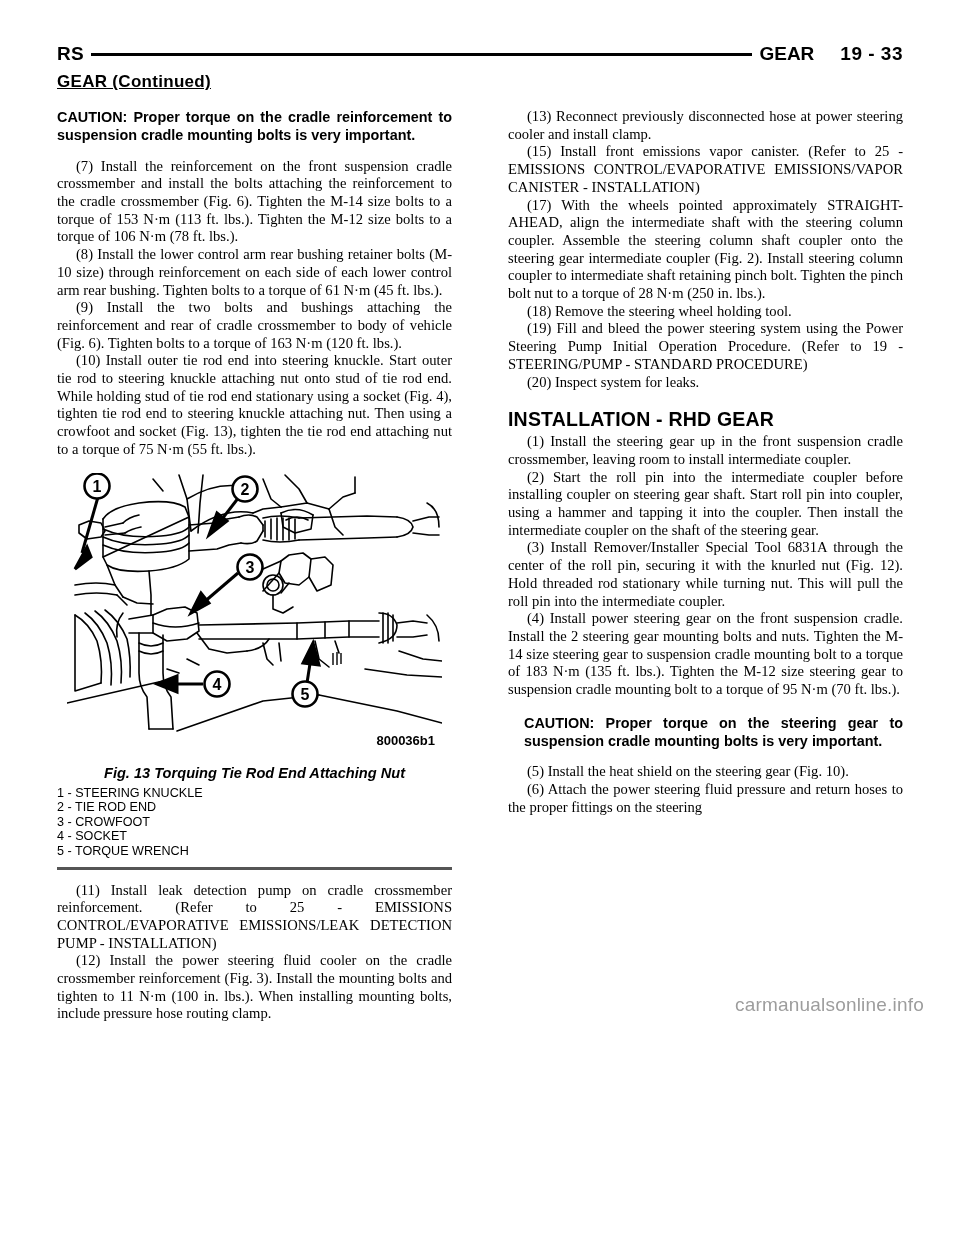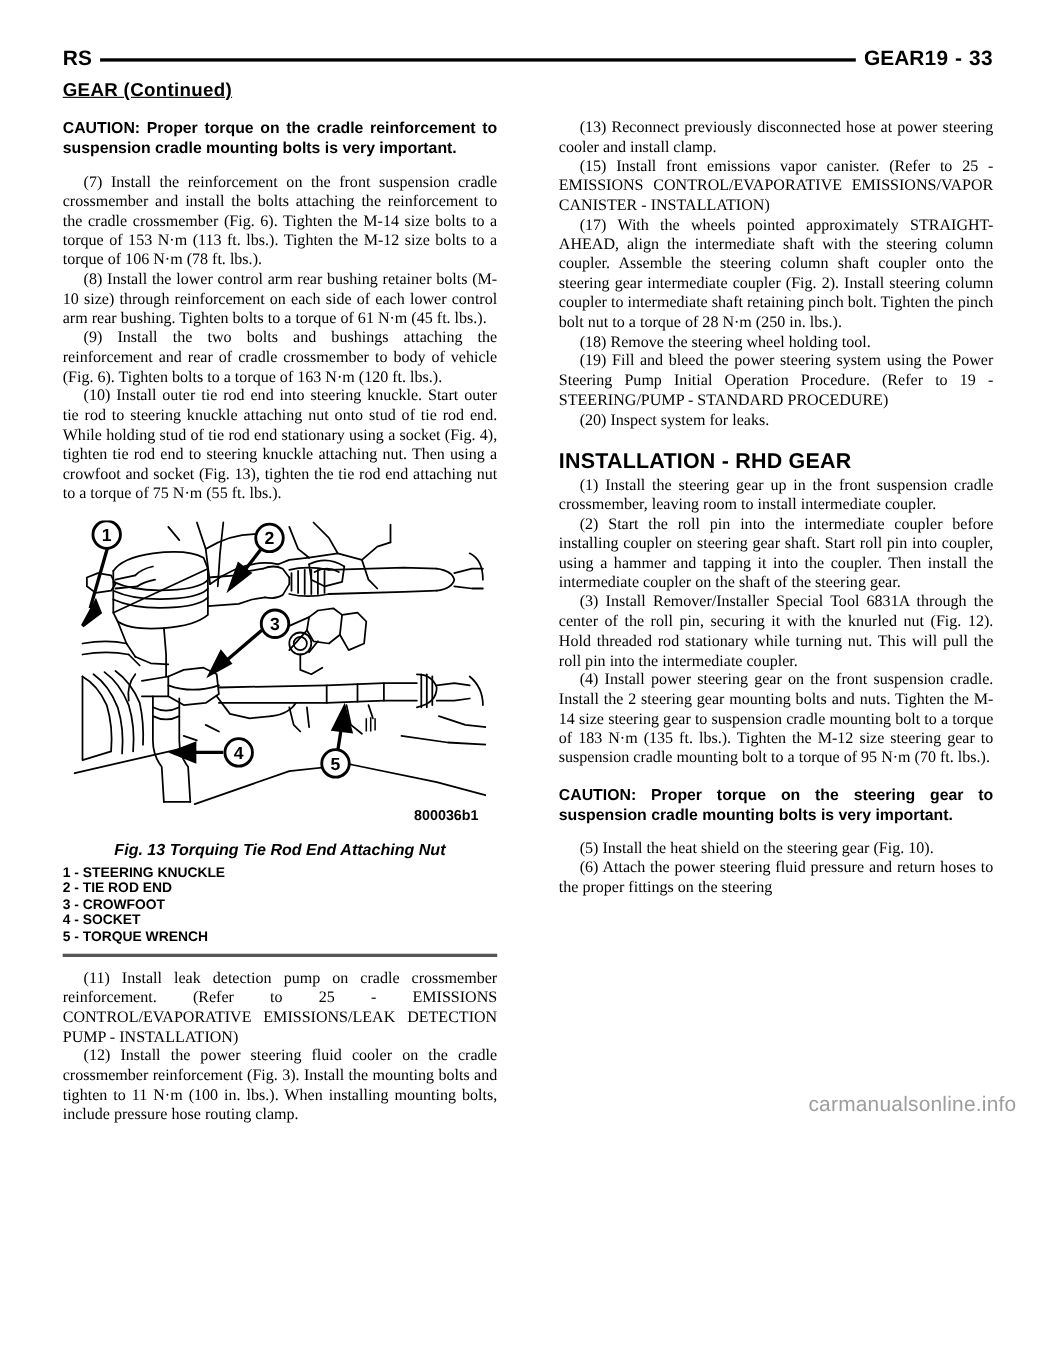--- a/index.html
+++ b/index.html
@@ -54,21 +54,21 @@
   }
   .hdr-right {
     font-family: "Liberation Sans", sans-serif;
     font-weight: bold;
     font-size: 19px;
     line-height: 1;
     white-space: nowrap;
     display: flex;
     align-items: baseline;
   }
-  .hdr-section { }
+  .hdr-section { margin-right: 26px; }
   .hdr-page { letter-spacing: 0.5px; }
 
   .continued {
     position: absolute;
     left: 57px;
     top: 72px;
     font-family: "Liberation Sans", sans-serif;
     font-weight: bold;
     font-size: 17px;
     letter-spacing: 0.3px;
@@ -102,21 +102,21 @@
   }
 
   p.caution {
     margin: 0 0 13px 0;
     font-family: "Liberation Sans", sans-serif;
     font-weight: bold;
     font-size: 14.4px;
     line-height: 18.3px;
     text-align: justify;
   }
-  p.caution.spaced-top { margin-top: 15px; }
+  p.caution.spaced-top { margin-top: 15px; margin-left: 16px; }
 
   h2.section-head {
     margin: 17px 0 2px 0;
     font-family: "Liberation Sans", sans-serif;
     font-weight: bold;
     font-size: 19.5px;
     line-height: 23px;
     letter-spacing: 0.2px;
   }
 
@@ -140,21 +140,20 @@
     font-family: "Liberation Sans", sans-serif;
     font-style: italic;
     font-weight: bold;
     font-size: 14.6px;
     line-height: 18px;
   }
   ul.fig-legend {
     list-style: none;
     margin: 0;
     padding: 0;
-    font-weight: bold;
   }
   ul.fig-legend li {
     font-family: "Liberation Sans", sans-serif;
     font-size: 12.6px;
     line-height: 14.6px;
     white-space: nowrap;
   }
   .legend-rule {
     margin: 8px 0 12px 0;
     height: 0;

